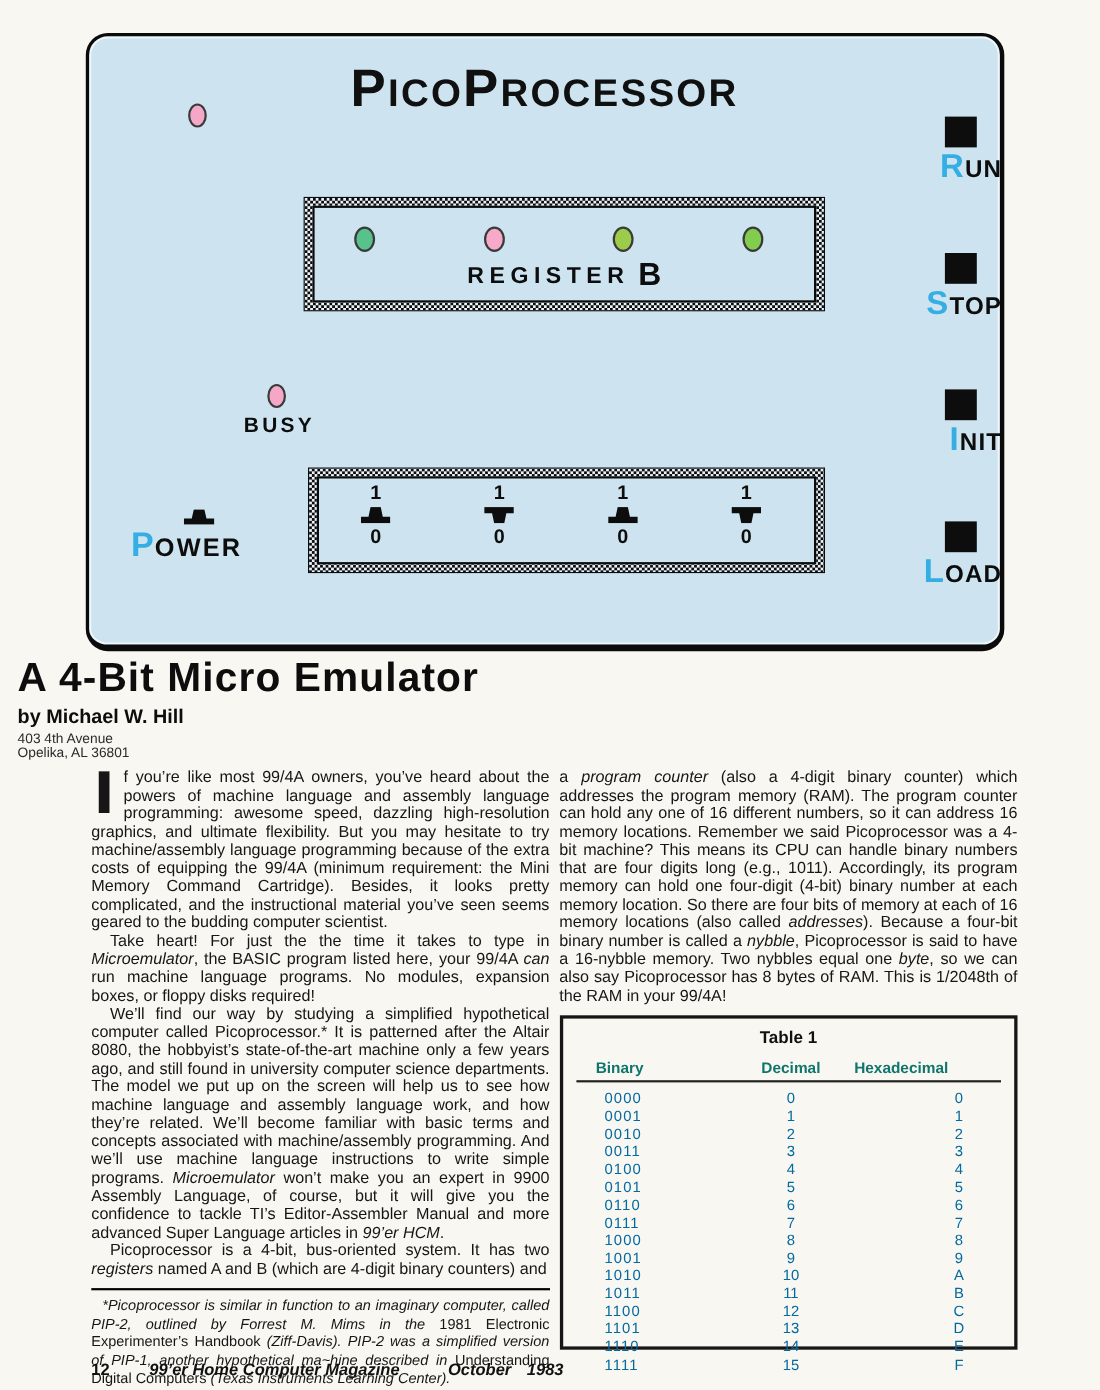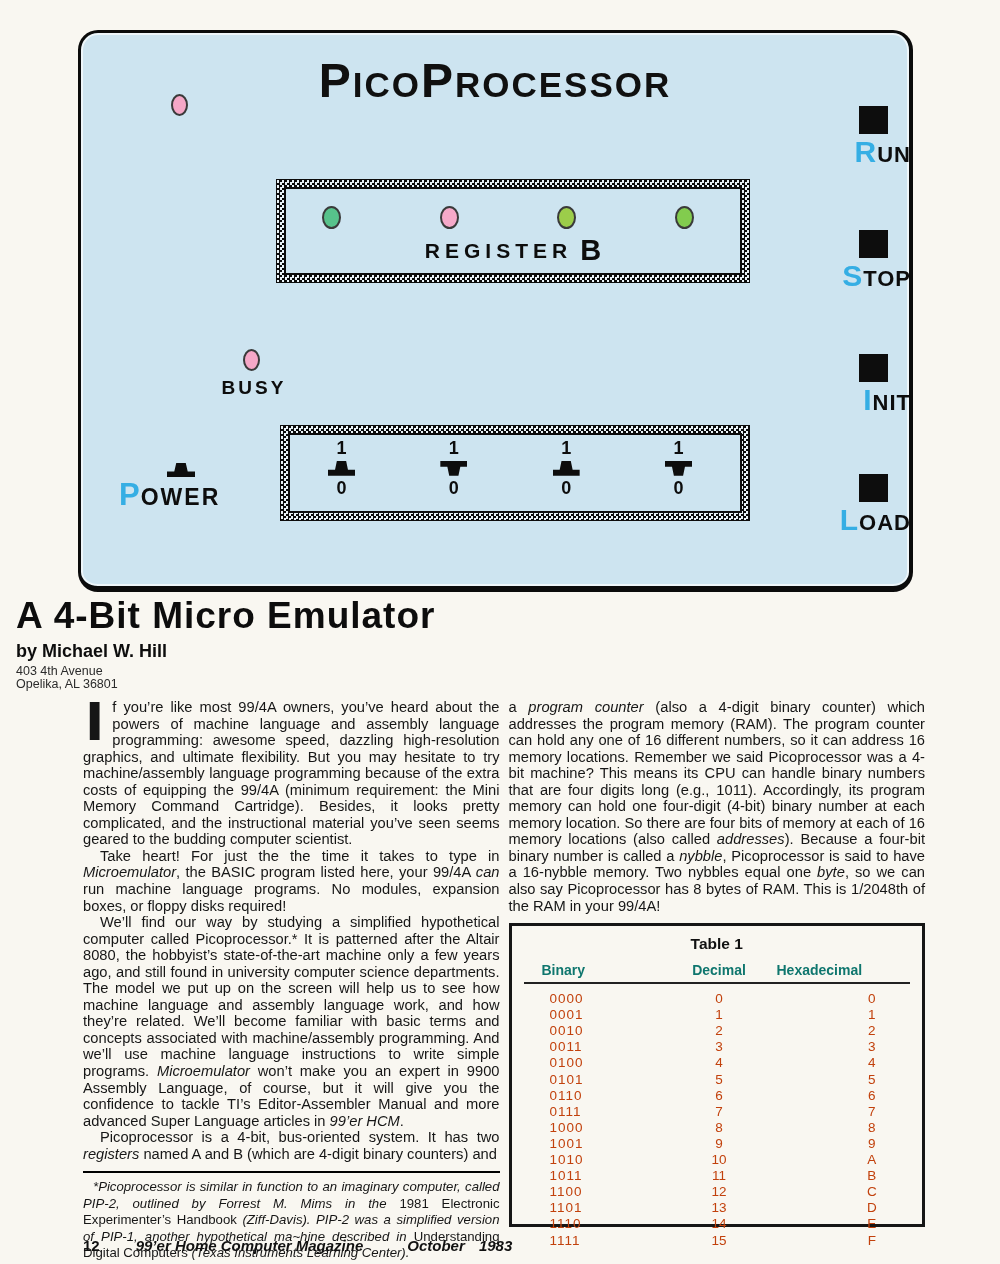--- a/index.html
+++ b/index.html
@@ -72,21 +72,21 @@
     font-size:52px;line-height:40px;margin:3px 8px 0 2px;}
   .footnote{margin-top:9px;border-top:2px solid #000;padding-top:6px;}
   .footnote .body-p{font-size:13.2px;line-height:16.4px;text-indent:10px;}
   
   .tablebox{margin-top:9px;border:3px solid #161616;height:304px;box-sizing:border-box;background:#f9f7f1;}
   .table-title{text-align:center;font-weight:bold;font-size:15.5px;margin-top:9px;color:#111;}
   .thead{display:grid;grid-template-columns:150px 115px 1fr;font-weight:bold;font-size:14px;margin-top:9px;color:#0f766e;}
   .th-binary{padding-left:30px;} .th-decimal{text-align:center;} .th-hex{text-align:left;padding-right:12px;}
   .thead-rule{border-bottom:2px solid #222;margin:4px 12px 0 12px;}
   .trows{margin-top:7px;}
-  .trow{display:grid;grid-template-columns:150px 115px 1fr;font-size:13.5px;line-height:16.1px;color:#c2410c;}
+  .trow{display:grid;grid-template-columns:150px 115px 1fr;font-size:13.5px;line-height:16.1px;color:#0369a1;}
   .td-binary{padding-left:38px;letter-spacing:1px;} .td-decimal{text-align:center;}
   .td-hex{text-align:center;padding-left:45px;}
   
   .footer{position:absolute;left:83px;top:1237px;font-size:15px;font-weight:bold;color:#111;white-space:nowrap;}
   .footer-page{margin-right:36px;}
   .footer-mag{font-style:italic;margin-right:44px;}
   .footer-date{font-style:italic;word-spacing:10px;}
 </style>
 </head>
 <body>

